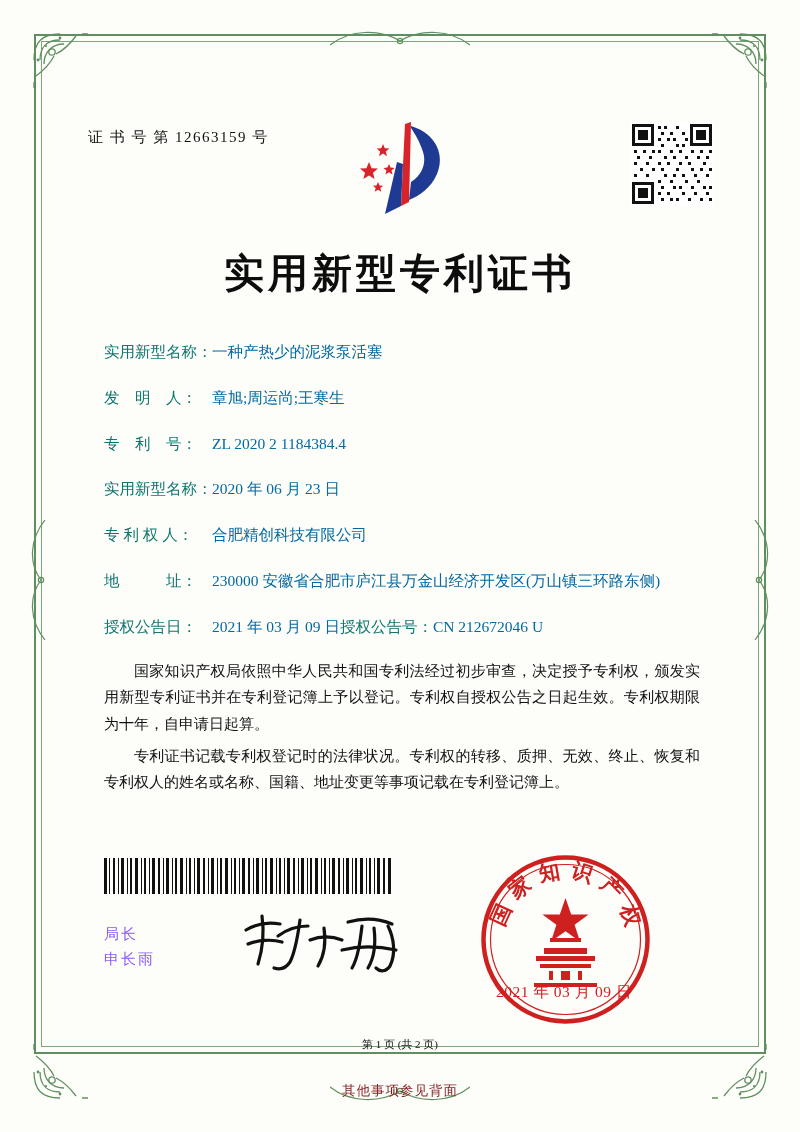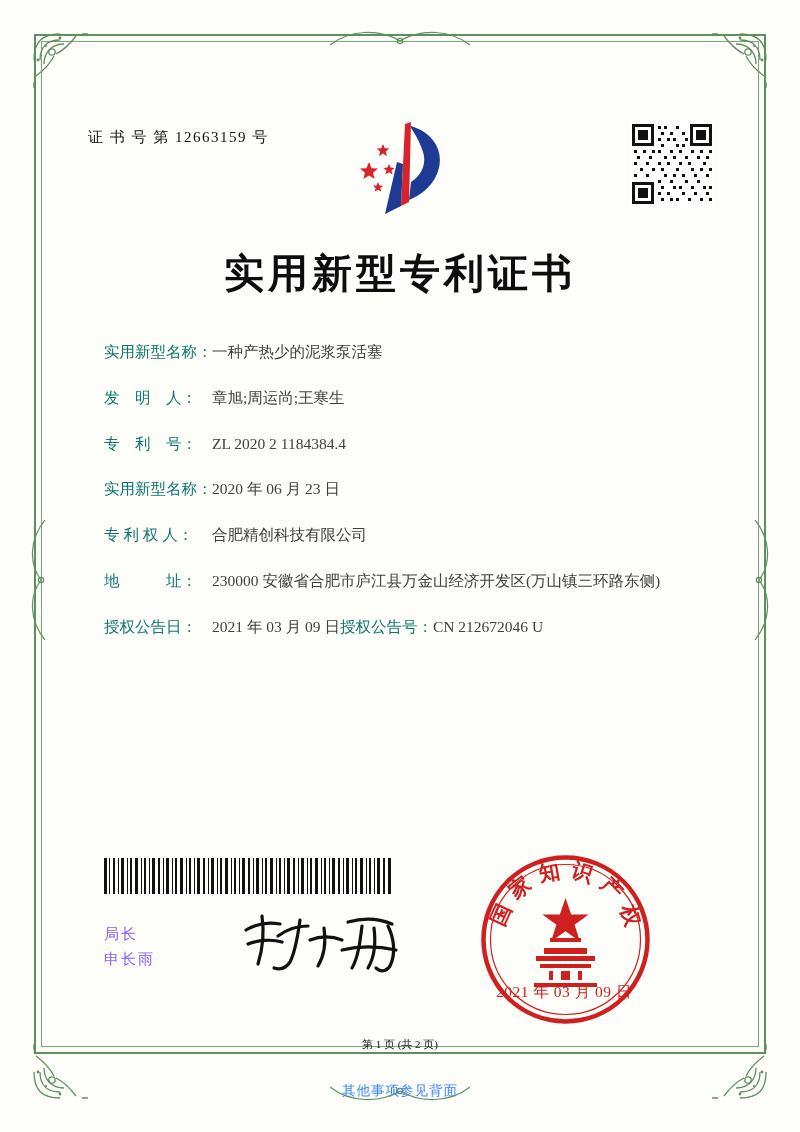--- a/index.html
+++ b/index.html
@@ -118,21 +118,21 @@
     margin-bottom: 21px;
   }
   .flabel {
     width: 108px;
     flex: 0 0 108px;
     color: #0f766e;
     white-space: pre;
   }
   .fvalue {
     flex: 1;
-    color: #404040;
+    color: #0369a1;
   }
   .frow.inline-pair .fvalue { flex: 0 0 auto; }
   .gap-label {
     width: auto;
     flex: 0 0 auto;
   }
 
   
   .body-text {
     position: absolute;
@@ -204,21 +204,21 @@
     font-size: 11px;
     color: #111;
   }
   .footnote {
     position: absolute;
     left: 0;
     right: 0;
     top: 1082px;
     text-align: center;
     font-size: 13.5px;
-    color: #3b82f6;
+    color: #7f1d1d;
     letter-spacing: 1px;
   }
 </style>
 </head>
 <body>
 
 <div class="page">
 
   <div class="border-outer"></div>
   <div class="border-inner"></div>
@@ -465,20 +465,24 @@
       <div class="fvalue">230000 安徽省合肥市庐江县万金山经济开发区(万山镇三环路东侧)</div>
     </div>
     <div class="frow inline-pair">
       <div class="flabel">授权公告日：</div>
       <div class="fvalue">2021 年 03 月 09 日</div>
       <div class="flabel gap-label">授权公告号：</div>
       <div class="fvalue">CN 212672046 U</div>
     </div>
   </div>
 
+  <div class="body-text">
+    <p>国家知识产权局依照中华人民共和国专利法经过初步审查，决定授予专利权，颁发实用新型专利证书并在专利登记簿上予以登记。专利权自授权公告之日起生效。专利权期限为十年，自申请日起算。</p>
+    <p>专利证书记载专利权登记时的法律状况。专利权的转移、质押、无效、终止、恢复和专利权人的姓名或名称、国籍、地址变更等事项记载在专利登记簿上。</p>
+  </div>
 
   <div class="barcode">
     <svg width="290" height="36" viewBox="0 0 290 36" shape-rendering="crispEdges">
       <rect width="290" height="36" fill="#fdfdfa"></rect>
       <g fill="#111111">
         <rect x="0" y="0" width="3" height="36"></rect>
           <rect x="5" y="0" width="1" height="36"></rect>
         <rect x="9" y="0" width="2" height="36"></rect>
           <rect x="14" y="0" width="1" height="36"></rect>
         <rect x="17" y="0" width="3" height="36"></rect>

